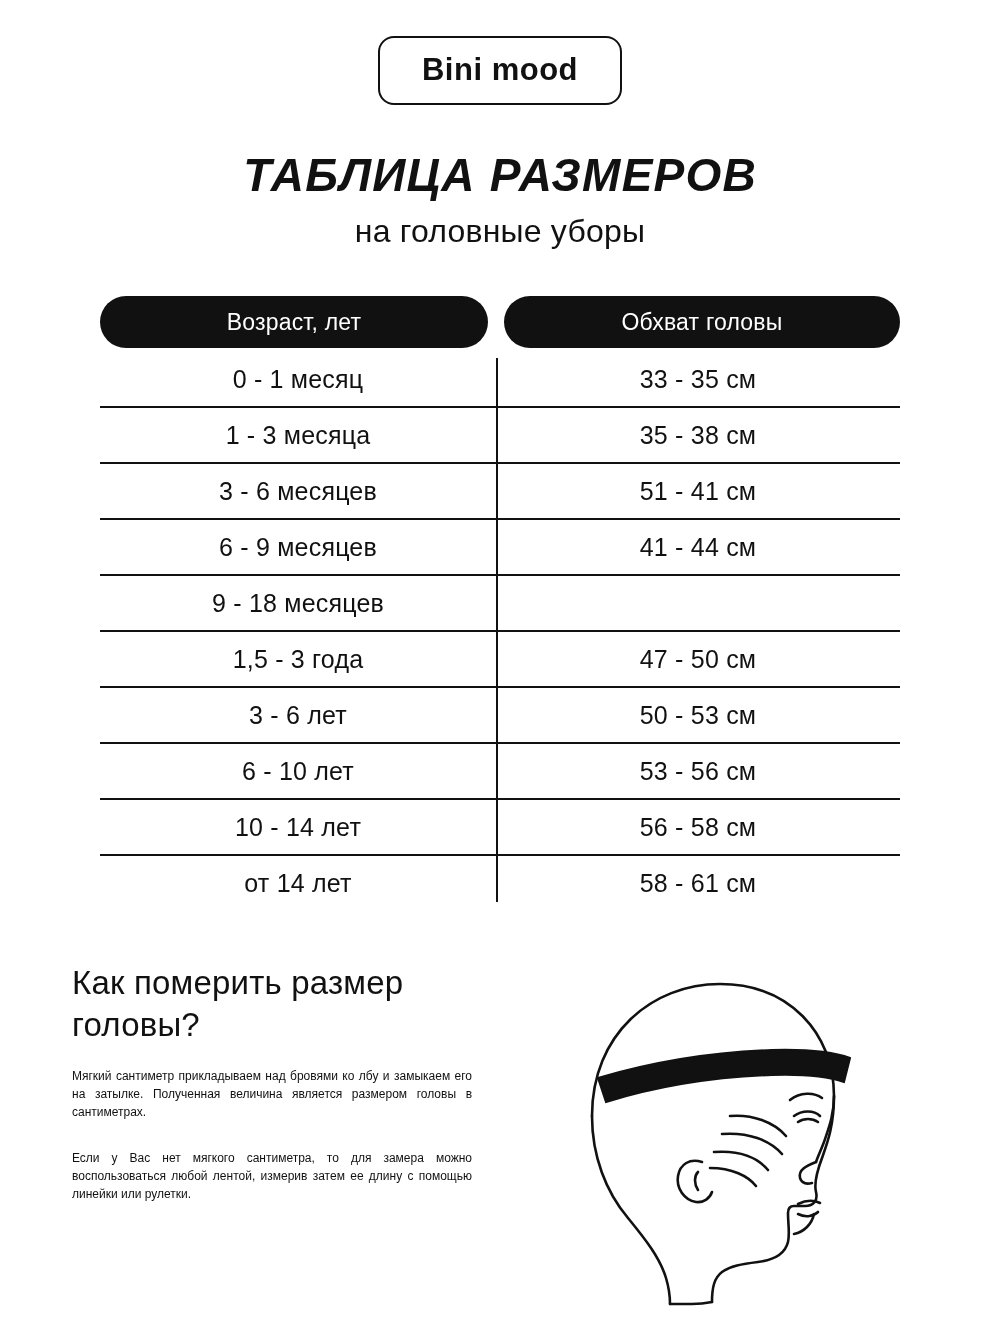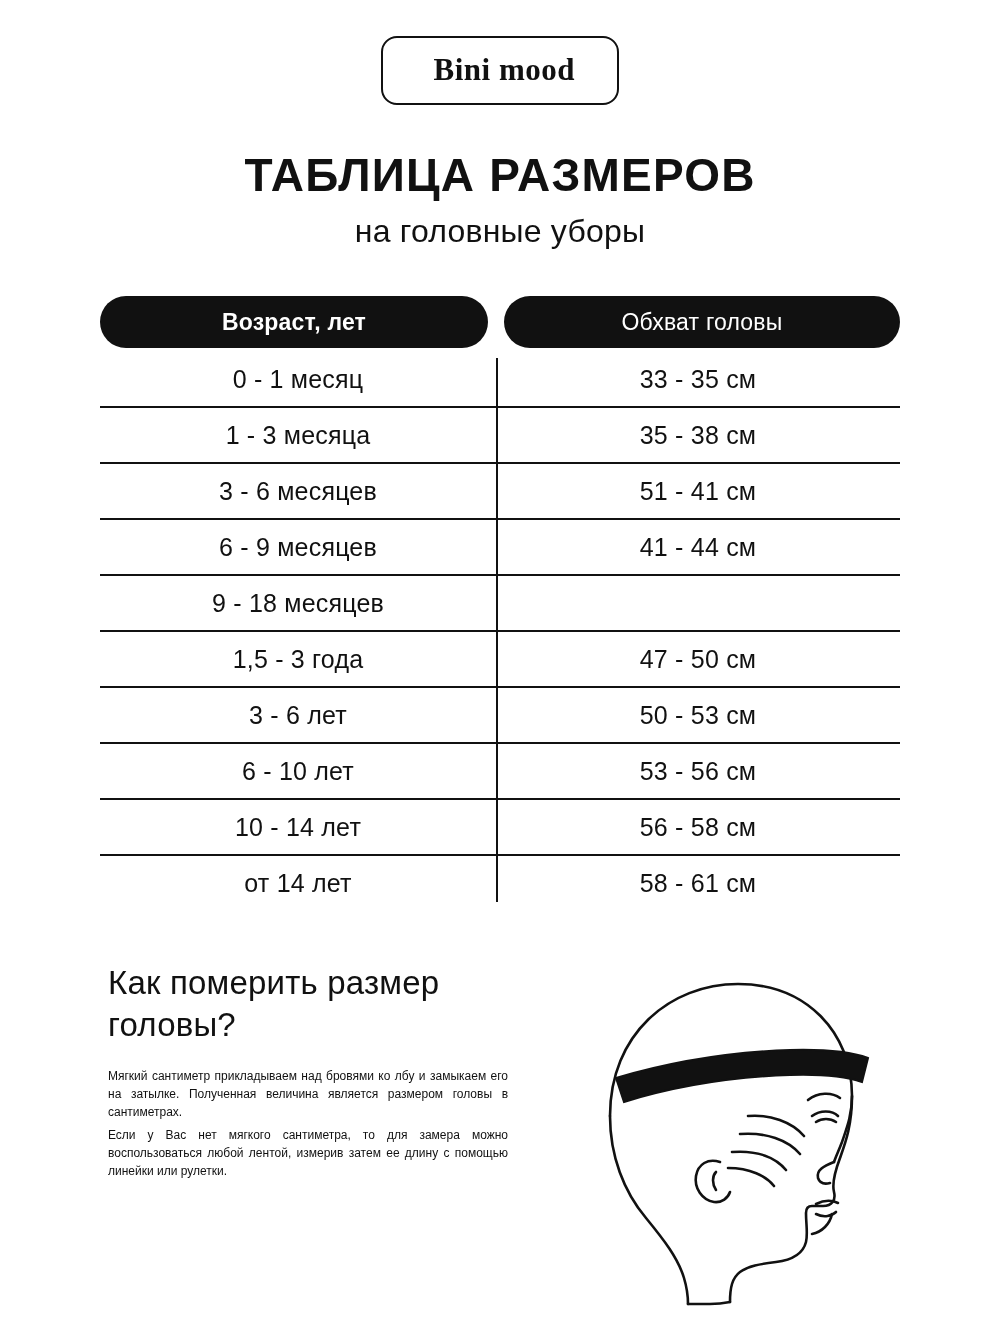--- a/index.html
+++ b/index.html
@@ -26,38 +26,38 @@
   .brand-wrap {
     display: flex;
     justify-content: center;
     padding-top: 36px;
   }
   .brand-box {
     border: 2px solid #111111;
     border-radius: 16px;
     padding: 16px 42px 18px 42px;
     min-width: 150px;
-    text-align: right;
-    font-family: Liberation Serif, serif;
+    text-align: left;
   }
   .brand-text {
     font-size: 31px;
     font-weight: 700;
     letter-spacing: 0.5px;
     line-height: 1;
   }
 
   
   .title {
     text-align: center;
     font-size: 46px;
     font-weight: 700;
     letter-spacing: 1.2px;
     margin-top: 46px;
     line-height: 1.05;
+    font-style: italic;
   }
   .subtitle {
     text-align: center;
     font-size: 32px;
     font-weight: 400;
     margin-top: 14px;
     letter-spacing: 0.2px;
   }
 
   
@@ -73,21 +73,21 @@
     background: #111111;
     color: #ffffff;
     border-radius: 26px;
     height: 52px;
     display: flex;
     align-items: center;
     justify-content: center;
     font-size: 23px;
     letter-spacing: 0.2px;
   }
-  .head-cell.left { width: 388px; font-weight: bold; }
+  .head-cell.left { width: 388px; }
   .head-cell.right { width: 396px; }
 
   .body-rows {
     position: relative;
     margin-top: 4px;
   }
   .divider-v {
     position: absolute;
     top: 6px;
     bottom: 8px;
@@ -109,42 +109,42 @@
     text-align: center;
     letter-spacing: 0.2px;
   }
   .cell.age { width: 396px; }
   .cell.circ { width: 404px; }
 
   
   .bottom {
     display: flex;
     margin-top: 52px;
-    padding-left: 108px;
+    padding-left: 72px;
     padding-right: 48px;
     box-sizing: border-box;
   }
   .bottom-left {
     width: 430px;
   }
   .howto-title {
     font-size: 33px;
     font-weight: 400;
     line-height: 1.25;
     letter-spacing: 0.2px;
   }
   .howto-p {
     font-size: 12px;
     line-height: 1.5;
     text-align: justify;
     margin-top: 22px;
     width: 400px;
   }
   .howto-p.second {
-    margin-top: 5px;
+    margin-top: 28px;
   }
   .bottom-right {
     flex: 1;
     display: flex;
     justify-content: center;
     align-items: flex-start;
     padding-top: 4px;
   }
 </style>
 </head>

